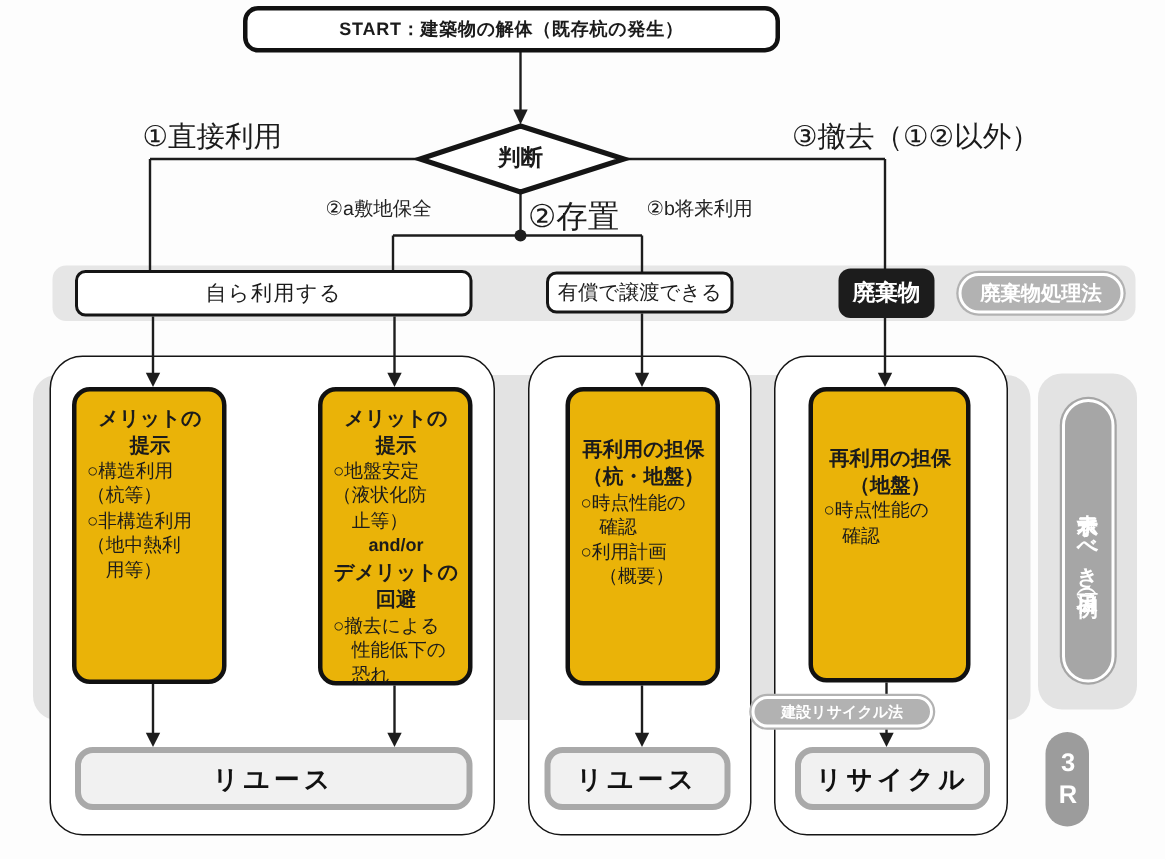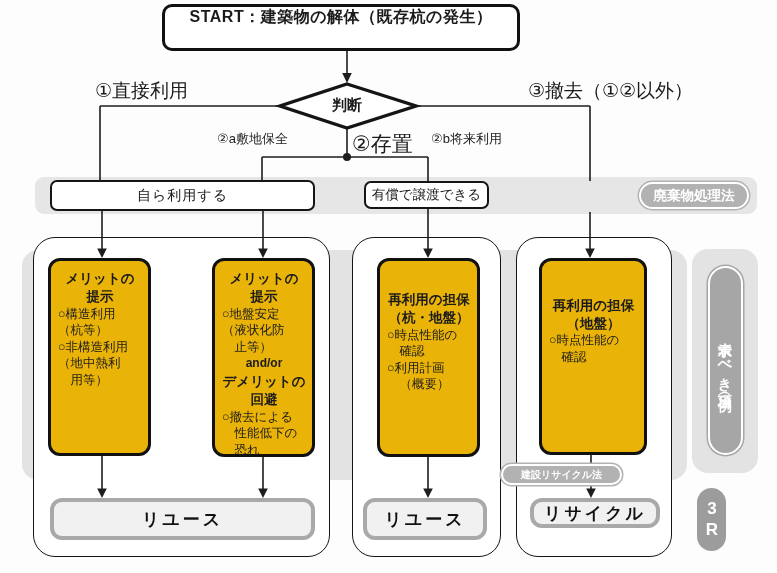--- a/index.html
+++ b/index.html
@@ -16,24 +16,24 @@
   .side-bg { left:692px; top:249px; width:66px; height:224px; background:var(--area_bg,#e3e3e3); border-radius:16px; z-index:1; }
   
   .group { background:#fff; border:1.7px solid #151515; border-radius:22px; z-index:2; }
   .group-a { left:33px;  top:237px; width:297px; height:320px; }
   .group-b { left:352px; top:237px; width:149px; height:320px; }
   .group-c { left:516px; top:237px; width:156px; height:320px; }
   
   svg.lines { left:0; top:0; z-index:3; pointer-events:none; }
   
   .start-box {
-    left:162px; top:4px; width:358px; height:47px; z-index:4;
+    left:162px; top:4px; width:358px; height:31px; z-index:4;
     background:#fff; border:3px solid #111; border-radius:10px;
-    display:flex; align-items:flex-start; justify-content:center;
-    font-weight:bold; font-size:16px; letter-spacing:.5px;
+    display:flex; align-items:center; justify-content:center;
+    font-weight:bold; font-size:12px; letter-spacing:.5px;
   }
   .judge-label { left:317px; top:96px; width:60px; text-align:center; font-weight:bold; font-size:15px; z-index:4; }
   .branch { z-index:4; font-weight:normal; white-space:nowrap; }
   .branch-1 { left:95px;  top:78px;  font-size:19px; }
   .branch-3 { left:528px; top:78px;  font-size:19px; }
   .branch-2 { left:352px; top:130px; font-size:21px; }
   .sub-label { z-index:4; font-size:13px; white-space:nowrap; color:#222; }
   .sub-a { left:217px; top:130px; }
   .sub-b { left:431px; top:130px; }
   
@@ -67,21 +67,21 @@
   .item-body  { white-space:pre-line; }
   .item-andor { text-align:center; font-weight:bold; font-size:12px; margin:1px 0; }
   
   .result {
     z-index:4; background:var(--result_fill,#f1f1f1); border:4px solid var(--result_border,#a9a9a9);
     border-radius:12px; display:flex; align-items:center; justify-content:center;
     font-weight:bold; font-size:17px; letter-spacing:3px; color:#111;
   }
   .result-1 { left:50px;  top:498px; width:265px; height:42px; }
   .result-2 { left:363px; top:498px; width:124px; height:42px; }
-  .result-3 { left:530px; top:498px; width:130px; height:30px; }
+  .result-3 { left:530px; top:498px; width:130px; height:42px; }
   
   .v-pill {
     z-index:4; color:#fff; font-weight:bold; border-radius:999px;
     display:flex; align-items:center; justify-content:center;
     writing-mode:vertical-rl; text-orientation:upright;
   }
   .display-pill {
     left:708px; top:266px; width:35px; height:189px; font-size:14px;
     background:var(--side_pill_bg,#a6a6a6); border:2px solid #fff;
     box-shadow:0 0 0 1.5px var(--side_pill_bg,#a6a6a6); letter-spacing:1px;
@@ -149,20 +149,23 @@
   <div class="abs branch branch-2">②存置</div>
   <div class="abs sub-label sub-a">②a敷地保全</div>
   <div class="abs sub-label sub-b">②b将来利用</div>
 
   <div class="abs node self-use">
     <span>自ら利用する</span>
   </div>
   <div class="abs node transfer">
     <span>有償で譲渡できる</span>
   </div>
+  <div class="abs waste">
+    <span>廃棄物</span>
+  </div>
   <div class="abs law-pill waste-law">
     <span>廃棄物処理法</span>
   </div>
 
   <div class="abs item-box item-1">
     <div class="item-title">メリットの
 提示</div>
     <div class="item-body">○構造利用
 （杭等）
 ○非構造利用

